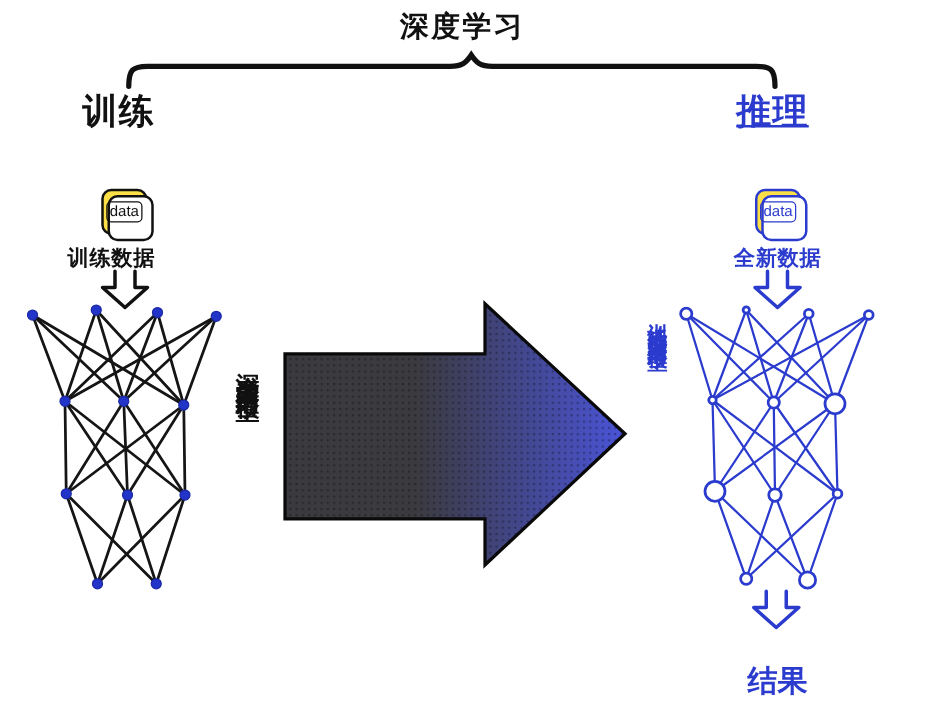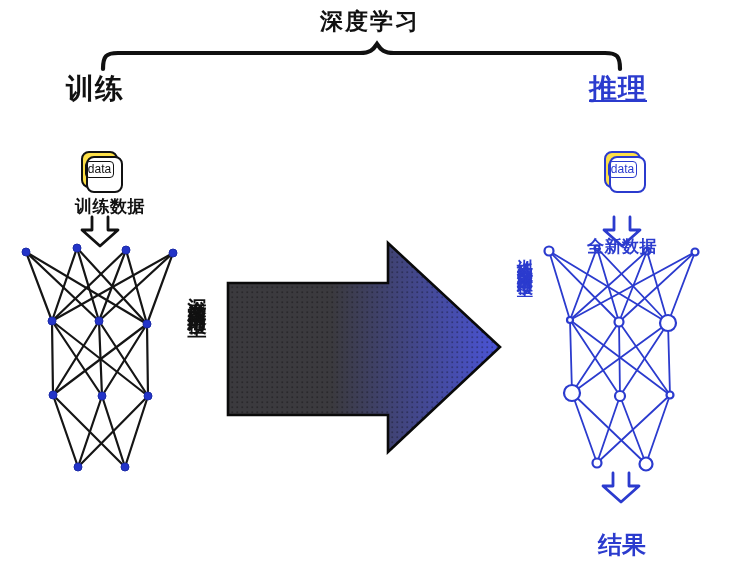--- a/index.html
+++ b/index.html
@@ -22,22 +22,22 @@
   .data-icon::before{content:"";position:absolute;left:3px;top:3px;width:33px;height:33px;
     border-radius:8px;border:2.5px solid var(--ink,#111);background:#fff;z-index:-1;}
   .data-icon .chip{border:1.4px solid var(--ink,#111);border-radius:4px;padding:0 2px;
     font-size:12px;line-height:15px;font-weight:500;color:var(--ink,#111);}
   .data-icon.blue, .data-icon.blue::before{border-color:var(--blue,#2b3bce);}
   .data-icon.blue .chip{border-color:var(--blue,#2b3bce);color:var(--blue,#2b3bce);}
   .icon-train{left:81px;top:151px;}
   .icon-infer{left:604px;top:151px;}
 
   .caption{font-size:17px;font-weight:600;letter-spacing:.5px;text-align:center;width:90px;}
-  .cap-train{left:65px;top:195px;color:var(--ink,#111);}
-  .cap-infer{left:577px;top:195px;color:var(--blue,#2b3bce);margin-top:40px;}
+  .cap-train{left:44px;top:195px;color:var(--ink,#111);}
+  .cap-infer{left:577px;top:195px;color:var(--blue,#2b3bce);}
 
   .vlabel{writing-mode:vertical-rl;text-orientation:upright;}
   .vlabel-train{left:184px;top:283px;font-size:19px;font-weight:600;letter-spacing:3px;color:var(--ink,#111);}
   .vlabel-infer{left:514px;top:246px;font-size:16px;font-weight:600;letter-spacing:2px;color:var(--blue,#2b3bce);}
 
   .result{left:587px;top:529px;width:70px;text-align:center;font-size:24px;font-weight:600;color:var(--blue,#2b3bce);}
 
   svg.overlay{position:absolute;left:0;top:0;}
   .brace{fill:none;stroke:var(--ink,#111);stroke-width:4.2;stroke-linecap:round;}
   .hollow-arrow{fill:#fff;stroke-width:2.8;stroke-linejoin:round;stroke-linecap:round;}

